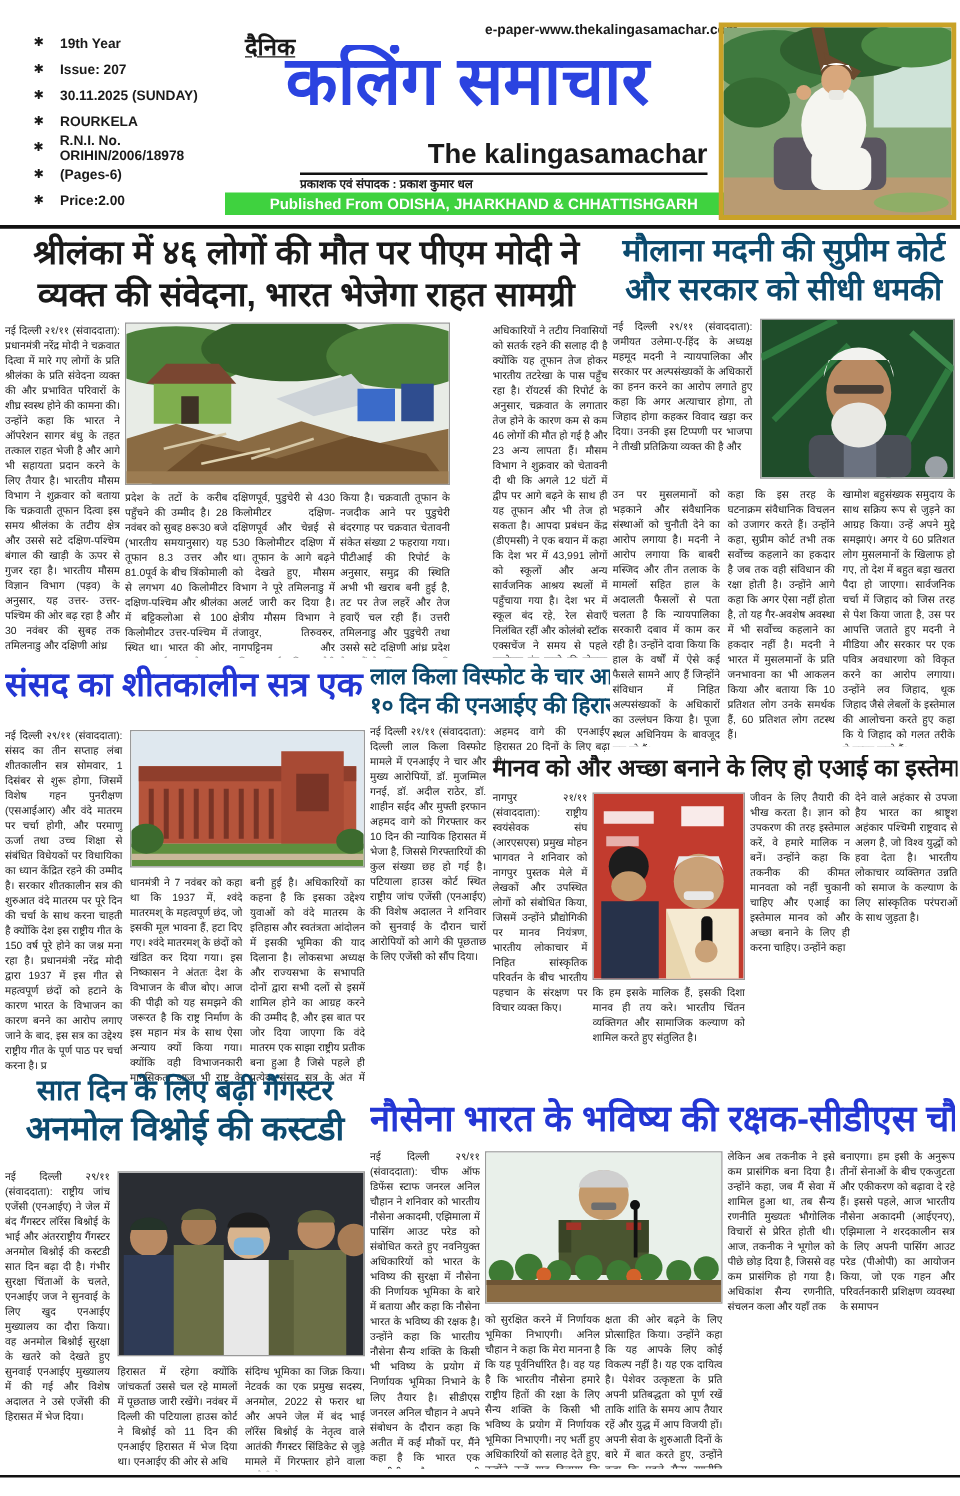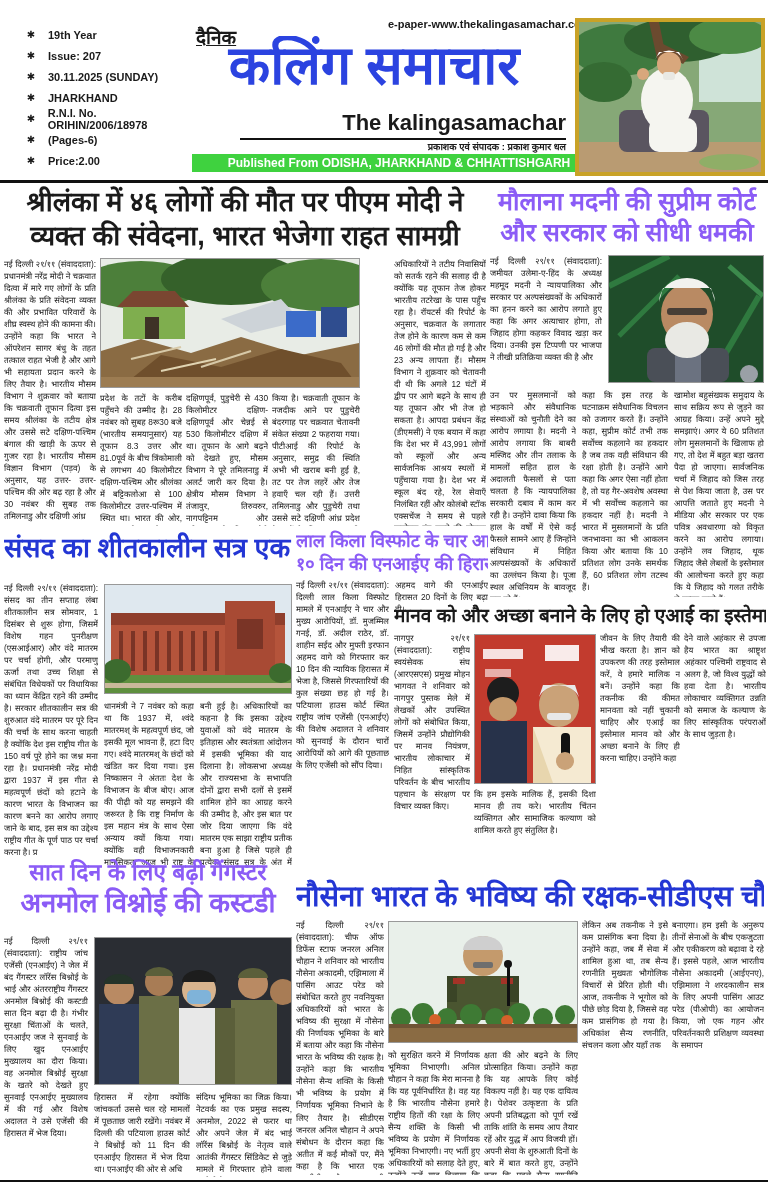--- a/index.html
+++ b/index.html
@@ -8,29 +8,29 @@
   
   .info-list{position:absolute;left:14px;top:24px;width:184px;list-style:none;margin:0;padding:0;}
   .info-list li{display:flex;align-items:center;height:21px;font-size:11px;font-weight:bold;}
   .info-list .bullet{width:34px;text-align:center;font-size:10px;}
   .epaper{position:absolute;left:388px;top:18px;font-size:11px;font-weight:bold;}
   .dainik{position:absolute;left:196px;top:24px;font-size:19px;font-weight:bold;text-decoration:underline;}
   .kalinga{position:absolute;left:182px;top:36px;width:384px;text-align:center;
            font-size:54px;font-weight:800;color:#2b43e0;line-height:1.1;overflow:hidden;white-space:nowrap;}
   .entitle{position:absolute;left:240px;top:110px;width:326px;text-align:right;
            font-size:22px;font-weight:800;border-bottom:2px solid #111;padding-bottom:2px;overflow:hidden;white-space:nowrap;}
-  .publine{position:absolute;left:240px;top:140px;width:326px;text-align:right;font-size:9.5px;font-weight:bold;}
-  .greenbar{position:absolute;left:192px;top:154px;width:414px;height:18px;background:#3fd23f;
+  .publine{position:absolute;left:240px;top:140px;width:326px;text-align:left;font-size:9.5px;font-weight:bold;}
+  .greenbar{position:absolute;left:180px;top:154px;width:414px;height:18px;background:#3fd23f;
             color:#fff;font-size:12px;font-weight:bold;text-align:center;line-height:18px;overflow:hidden;white-space:nowrap;}
   .saibaba{position:absolute;left:575px;top:18px;width:190px;height:158px;border:4px solid #c9a227;box-sizing:border-box;}
   .rule{position:absolute;left:0;width:768px;background:#111;}
   
   .art{position:absolute;}
   .hl{font-weight:800;text-align:center;line-height:1.25;overflow:hidden;white-space:nowrap;}
-  .h-red{color:#8b5cf6;}
+  .h-red{color:#0c4a6e;}
   .h-blue{color:#2336d4;}
   .bd{position:relative;}
   .c{position:absolute;font-size:8.3px;line-height:1.45;text-align:justify;overflow:hidden;}
   .ph{position:absolute;border:1px solid #999;box-sizing:border-box;overflow:hidden;}
   svg{display:block;}
 </style>
 </head>
 <body>
 
 <div class="page">
@@ -44,21 +44,21 @@
       <li>
           <span class="bullet">✱</span>
           <span>Issue: 207</span>
         </li>
       <li>
           <span class="bullet">✱</span>
           <span>30.11.2025 (SUNDAY)</span>
         </li>
       <li>
           <span class="bullet">✱</span>
-          <span>JHARKHAND</span>
+          <span>ROURKELA</span>
         </li>
       <li>
           <span class="bullet">✱</span>
           <span>R.N.I. No. ORIHIN/2006/18978</span>
         </li>
       <li>
           <span class="bullet">✱</span>
           <span>(Pages-6)</span>
         </li>
       <li>

